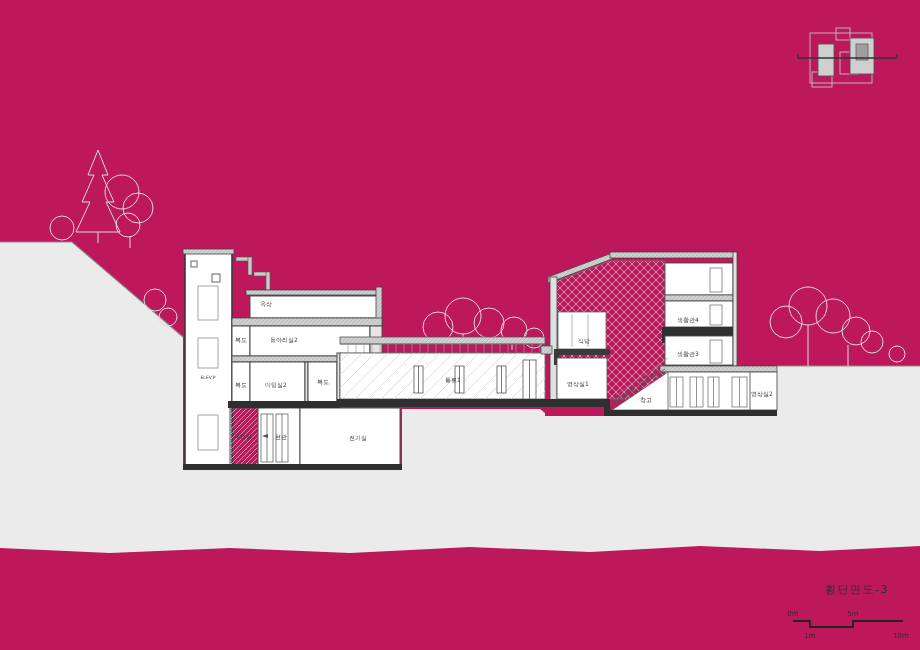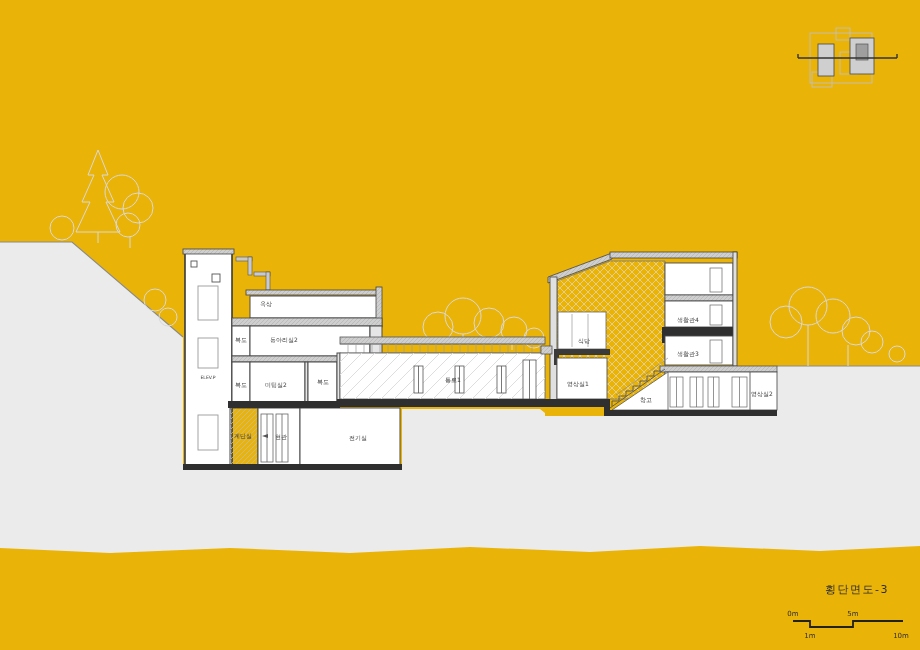--- a/index.html
+++ b/index.html
@@ -1,16 +1,16 @@
 <!DOCTYPE html>
 <html><head>
 <meta charset="utf-8">
 <style>
   html,body{margin:0;padding:0;background:#ffffff;}
-  .page{position:relative;width:920px;height:650px;background:#eab308;overflow:hidden;
+  .page{position:relative;width:920px;height:650px;background:#be185d;overflow:hidden;
         font-family:"DejaVu Sans", sans-serif;}
   svg{position:absolute;left:0;top:0;}
   text{font-family:"DejaVu Sans", sans-serif;fill:#3c3c3c;}
   .room-label{font-size:6px;text-anchor:middle;}
   .tiny-label{font-size:4.6px;text-anchor:middle;}
   .title-label{font-size:11px;text-anchor:middle;letter-spacing:1.5px;fill:#2e2e2e;}
   .scale-label{font-size:7px;text-anchor:middle;fill:#2e2e2e;}
 </style>
 </head>
 <body>

